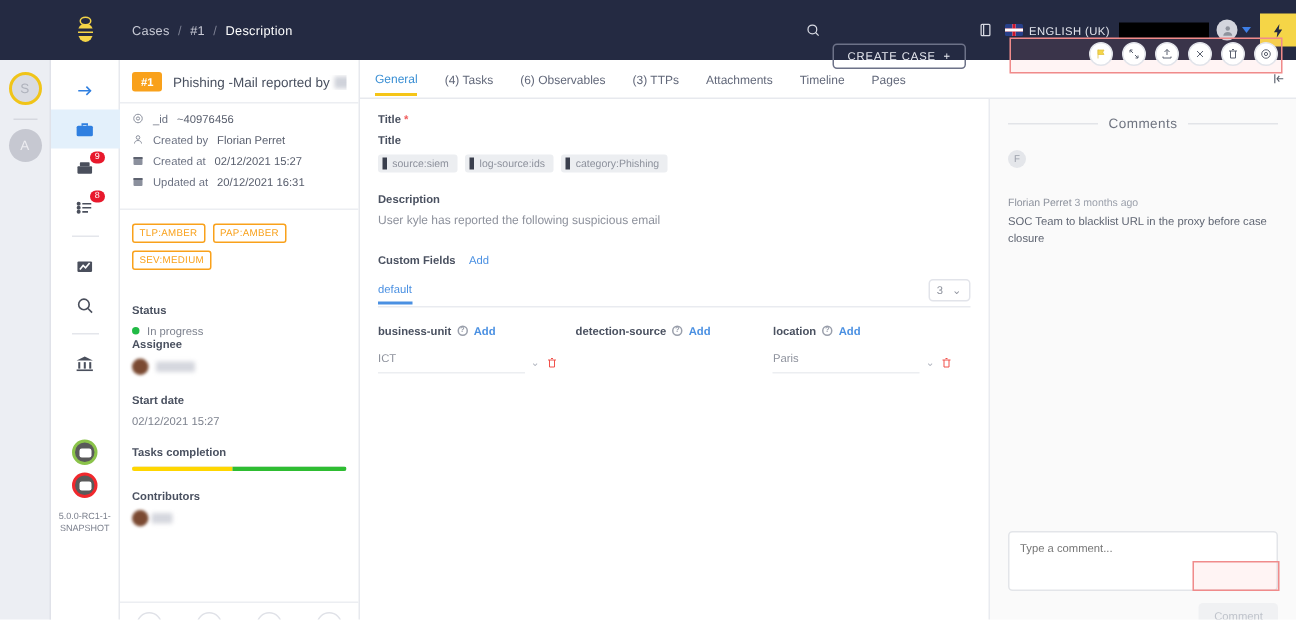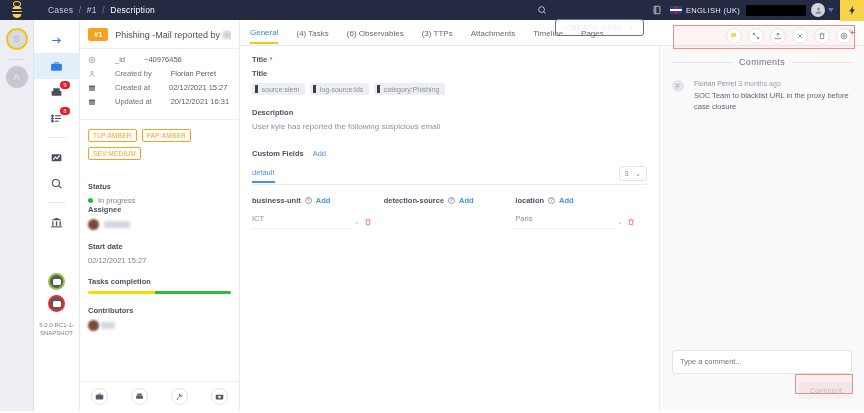--- a/index.html
+++ b/index.html
@@ -6,22 +6,22 @@
   body {
     width: 864px; height: 413px;
     font-family: "Liberation Sans", sans-serif;
     font-size: 8px; color: #37474f;
     background: #fff; overflow: hidden;
     position: relative;
   }
 
   
   .topbar {
-    height: 20px; background: #242a42; display: flex; align-items: center;
-    position: relative; z-index: 20;
+    height: 40px; background: #242a42; display: flex; align-items: center;
+    position: relative; z-index: 20; padding-left: 40px;
   }
   .logo-box { width: 34px; height: 22px; display: flex; align-items: center; justify-content: center; }
   .bee { width: 16px; height: 18px; position: relative; }
   .bee .head { position:absolute; left:4px; top:0; width:8px; height:6px; border:1.2px solid #f5d547; border-radius:50%; }
   .bee .body { position:absolute; left:3px; top:5px; width:10px; height:12px; background:#f5d547; border-radius:40% 40% 50% 50%; }
   .bee .stripe { position:absolute; left:3px; width:10px; height:1.6px; background:#242a42; }
   .breadcrumb { margin-left: 14px; font-size: 8.5px; color: #c9cbd6; letter-spacing: .2px; }
   .breadcrumb .sep { color: #7b7f92; margin: 0 3px; }
   .breadcrumb .cur { color: #fff; }
   .topbar-right { margin-left: auto; display: flex; align-items: center; height: 22px; }
@@ -77,21 +77,21 @@
   .status-circle .inner { width: 8px; height: 6px; background: #fff; border-radius: 1.5px; }
   .version { font-size: 6px; color: #7a7f8c; text-align: center; line-height: 8px; margin-top: 4px; }
 
   
   .info-panel { width: 160px; background: #fff; border-right: 1px solid #e7e9ee; display: flex; flex-direction: column; }
   .case-head { display: flex; align-items: center; gap: 7px; padding: 8px 8px 7px; border-bottom: 1px solid #eceef2; }
   .case-num { background: #f9a11b; color: #fff; font-size: 7.5px; font-weight: bold; padding: 2px 6px; border-radius: 2px; }
   .case-title { font-size: 9px; color: #4a5160; white-space: nowrap; overflow: hidden; }
   .case-title .redact-inline { display:inline-block; width: 24px; height: 8px; background:#cfd2da; vertical-align: -1px; filter: blur(1.4px); margin-left:3px; }
   .meta-list { padding: 6px 8px 8px; border-bottom: 1px solid #eceef2; }
-  .meta-row { display: flex; align-items: flex-end; gap: 19px; margin-bottom: 5px; font-size: 7.5px; color: #6a7080; }
+  .meta-row { display: flex; align-items: flex-start; gap: 6px; margin-bottom: 5px; font-size: 7.5px; color: #6a7080; }
   .meta-row svg { width: 8px; height: 8px; flex: none; color: #8b909d; }
   .meta-row .lbl { color: #6a7080; }
   .meta-row .val { color: #575d6c; }
   .chips { display: flex; gap: 5px; padding: 9px 8px 10px; flex-wrap: wrap; }
   .chip { border: 1px solid #f9a11b; color: #f9a11b; font-size: 6.5px; padding: 2px 4px; border-radius: 2px; letter-spacing: .2px; }
   .sec { padding: 0 8px 0; }
   .sec-lbl { font-size: 7.5px; font-weight: bold; color: #4a5160; margin-bottom: 5px; }
   .sec-gap { margin-top: 12px; }
   .assignee-row { display: flex; align-items: center; gap: 5px; }
   .av-sm { width: 11px; height: 11px; border-radius: 50%; background: #7b4a32; filter: blur(1.2px); }
@@ -135,28 +135,28 @@
   .cf-input { flex: 1; font-size: 7.5px; color: #8d919c; border: none; border-bottom: 1px solid #eceef1; padding-bottom: 5px; }
   .chev { color: #b4b8c2; font-size: 7px; }
   .trash-red { color: #f0504a; display: flex; align-items: center; cursor: pointer; }
   .trash-red svg { width: 8px; height: 8px; }
 
   
   .comments-col { width: 204px; background: #fafafa; display: flex; flex-direction: column; }
   .comments-head { display: flex; align-items: center; gap: 7px; padding: 11px 12px 9px; }
   .chline { flex: 1; height: 1px; background: #e2e4e8; }
   .comments-title { font-size: 9px; color: #6f7480; letter-spacing: .3px; }
-  .comment { display: flex; gap: 10px; padding: 4px 12px 0; }
+  .comment { display: flex; gap: 20px; padding: 4px 12px 0; flex-direction: column; }
   .c-av { width: 12px; height: 12px; border-radius: 50%; background: #e4e6ea; color: #9ba0ab; font-size: 6.5px; display: flex; align-items: center; justify-content: center; flex: none; }
   .c-body { min-width: 0; }
   .c-meta { font-size: 7px; color: #9ba0ab; margin-bottom: 3px; }
   .c-meta .who { color: #8c919c; }
   .c-text { font-size: 7.5px; color: #5f6572; line-height: 11px; }
   .comment-form { margin-top: auto; padding: 10px 12px 12px; }
-  .c-input { width: 100%; height: 24px; border: 1px solid #e3e5e9; border-radius: 3px; background: #fff; font-size: 7.5px; color: #a9adb7; padding: 6px 7px; font-family: inherit; resize: none; }
+  .c-input { width: 100%; height: 40px; border: 1px solid #e3e5e9; border-radius: 3px; background: #fff; font-size: 7.5px; color: #a9adb7; padding: 6px 7px; font-family: inherit; resize: none; }
   .c-btn-wrap { display: flex; justify-content: flex-end; margin-top: 6px; }
   .c-btn { background: #f0f1f3; color: #bfc3cb; font-size: 7.5px; border: none; border-radius: 3px; padding: 4px 10px; }
 
   
   .hl { position: absolute; border: 1.5px solid #f08b8b; background: rgba(255,150,150,.10); pointer-events: none; z-index: 30; }
   .action-toolbar {
     position: absolute; top: 24px; right: 6px; display: flex; gap: 6px; align-items: center;
     padding: 4px 6px; z-index: 31;
   }
   .act-btn { width: 16px; height: 16px; border-radius: 50%; border: 1px solid #e2e4ea; background:#fff; display: flex; align-items: center; justify-content: center; cursor: pointer; }

